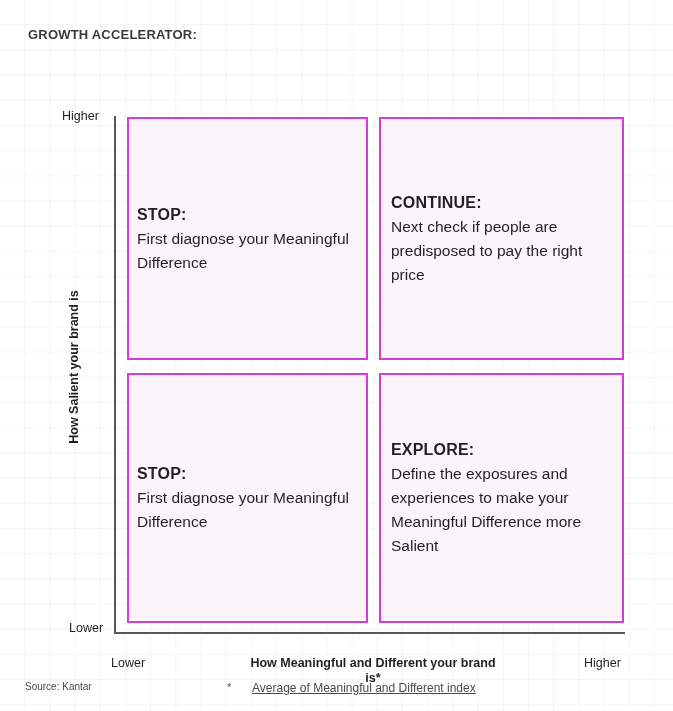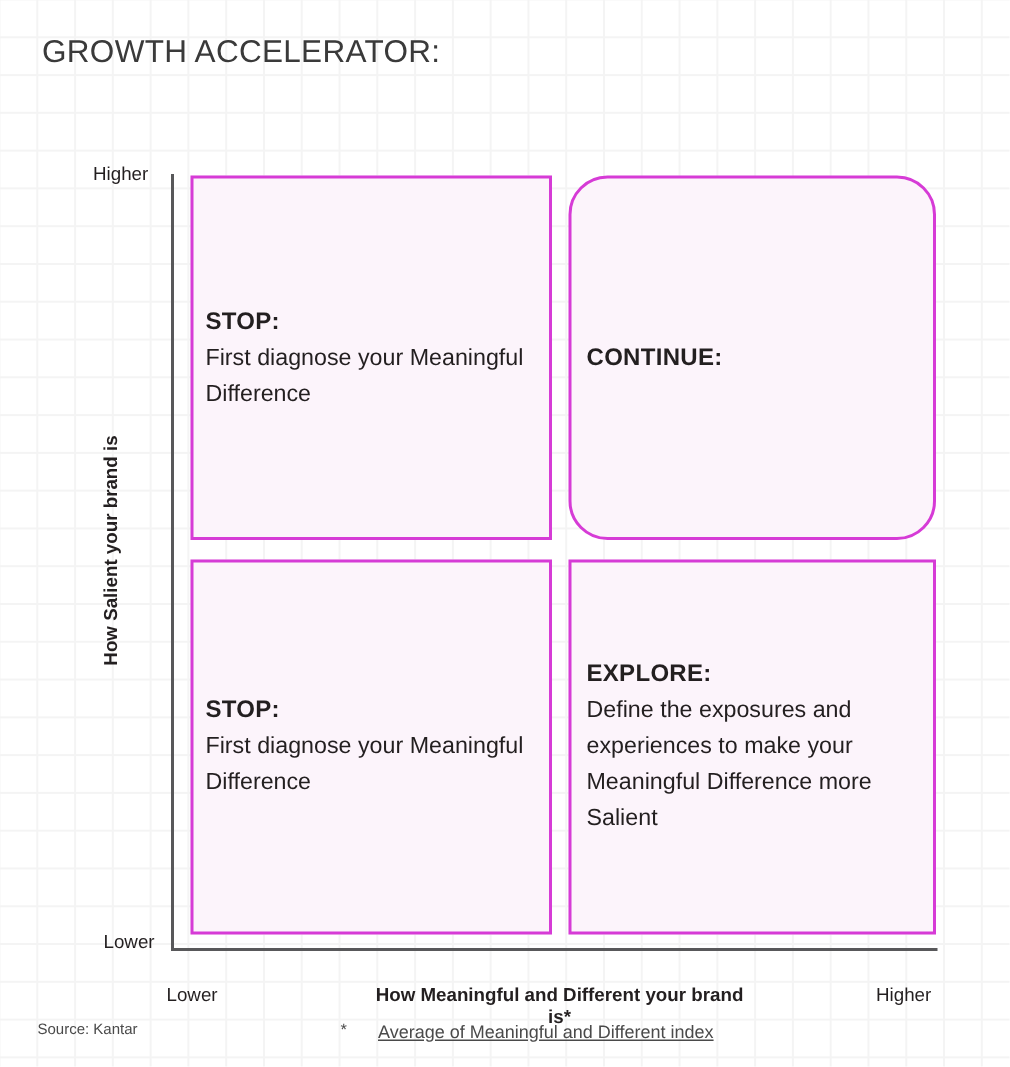--- a/index.html
+++ b/index.html
@@ -29,22 +29,22 @@
   }
 
   
   #title-block {
     position: absolute;
     left: 28px;
     top: 22px;
     width: 600px;
   }
   .title-line1 {
-    font-size: 21px;
-    font-weight: 400;
+    font-size: 13px;
+    font-weight: 700;
     letter-spacing: 0.2px;
     color: #3a3a3a;
     line-height: 26px;
     white-space: nowrap;
   }
   .title-line2 {
     font-size: 19.5px;
     line-height: 26px;
     white-space: nowrap;
     color: #231f20;
@@ -117,21 +117,21 @@
   
   .quadrant {
     position: absolute;
     box-sizing: border-box;
     border: 2px solid #d63bd6;
     background: #fcf4fb;
     display: flex;
     align-items: center;
   }
   #quadrant-top-left     { left: 127px; top: 117px; width: 241px; height: 243px; }
-  #quadrant-top-right    { left: 379px; top: 117px; width: 245px; height: 243px; border-radius: 26px; }
+  #quadrant-top-right    { left: 379px; top: 117px; width: 245px; height: 243px; }
   #quadrant-bottom-left  { left: 127px; top: 373px; width: 241px; height: 250px; }
   #quadrant-bottom-right { left: 379px; top: 373px; width: 245px; height: 250px; justify-content: center; }
 
   .quad-text {
     padding: 0 14px 0 8px;
     font-size: 15.5px;
     line-height: 24px;
     color: #231f20;
   }
   #quadrant-top-left .quad-text,
@@ -196,20 +196,21 @@
   <div class="quadrant" id="quadrant-top-left">
     <div class="quad-text">
       <span class="quad-heading">STOP:</span>
       <span class="quad-body">First diagnose your Meaningful Difference</span>
     </div>
   </div>
 
   <div class="quadrant" id="quadrant-top-right">
     <div class="quad-text">
       <span class="quad-heading">CONTINUE:</span>
+      <span class="quad-body">Next check if people are predisposed to pay the right price</span>
     </div>
   </div>
 
   <div class="quadrant" id="quadrant-bottom-left">
     <div class="quad-text">
       <span class="quad-heading">STOP:</span>
       <span class="quad-body">First diagnose your Meaningful Difference</span>
     </div>
   </div>
 

